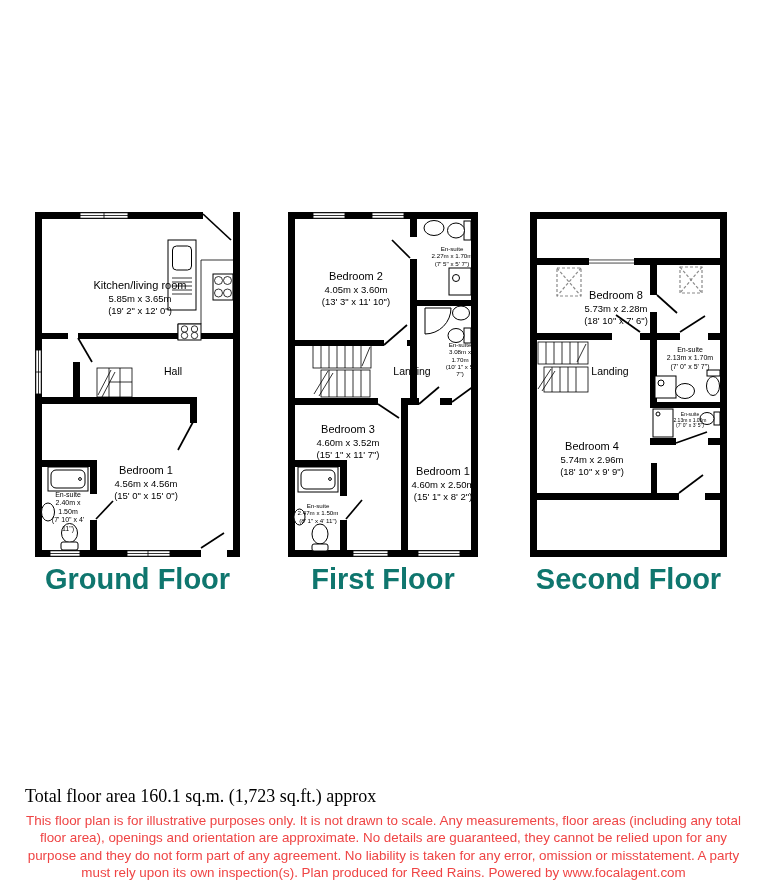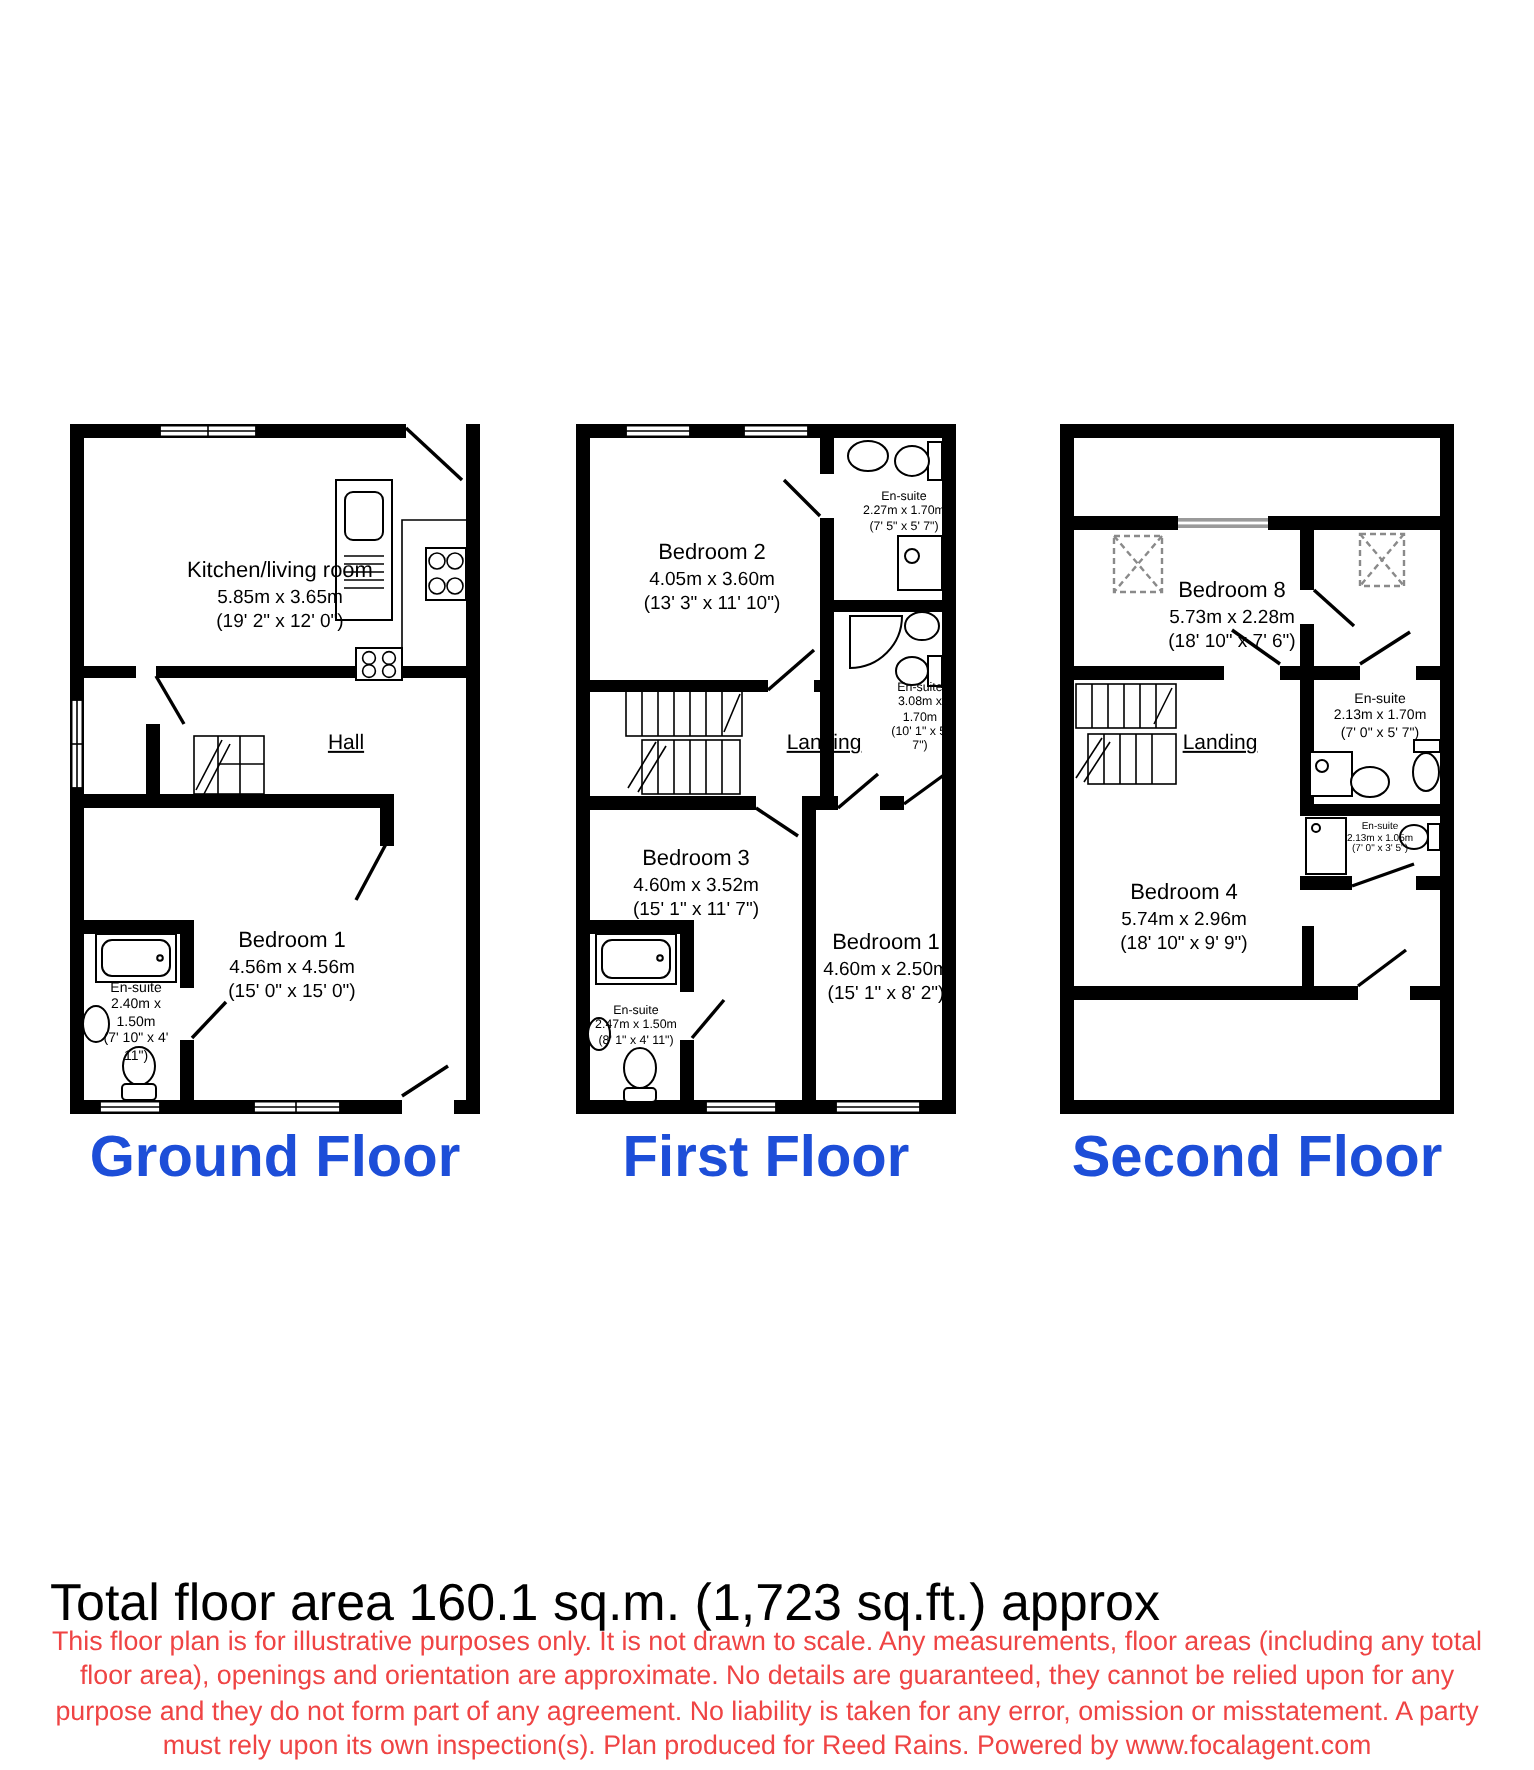--- a/index.html
+++ b/index.html
@@ -13,26 +13,26 @@
   .thin{fill:none;stroke:#000;stroke-width:0.8;}
   .door{fill:none;stroke:#000;stroke-width:1.7;}
   .win{fill:#fff;stroke:#000;stroke-width:0.9;}
   .sky{fill:none;stroke:#8a8a8a;stroke-width:1.2;stroke-dasharray:3 2;}
   .gray{fill:#9a9a9a;}
   
   .room-label{position:absolute;transform:translate(-50%,-50%);text-align:center;color:#000;line-height:1.25;}
   .room-label span{display:block;}
   .lbl-lg .rn{font-size:11px;}
   .lbl-lg .rm,.lbl-lg .ri{font-size:9.5px;}
-  .lbl-room{font-size:10.5px;text-decoration:underline;}
+  .lbl-room{font-size:10.5px;}
   .lbl-md{font-size:7px;line-height:1.2;}
   .lbl-sm{font-size:6.2px;line-height:1.18;}
   .lbl-xs{font-size:5px;line-height:1.12;}
-  .floor-title{position:absolute;top:563px;font-weight:bold;font-size:29px;text-align:center;color:#1d4ed8;}
-  .footer-area{position:absolute;left:25px;top:786px;font-size:26px;color:#000;}
+  .floor-title{position:absolute;top:563px;font-weight:bold;font-size:29px;text-align:center;color:#0f766e;}
+  .footer-area{position:absolute;left:25px;top:786px;font-size:18px;color:#000;font-family:Liberation Serif, serif;}
   .footer-disclaimer{position:absolute;left:18px;top:812px;width:731px;font-size:13.4px;line-height:1.29;text-align:center;color:#ef4444;}
 </style>
 </head>
 <body>
 
 <div class="page">
 
   <div class="plan" style="left:35px;top:212px;width:205px;height:345px;">
     <svg width="205" height="345" viewBox="0 0 205 345">
       <g>

